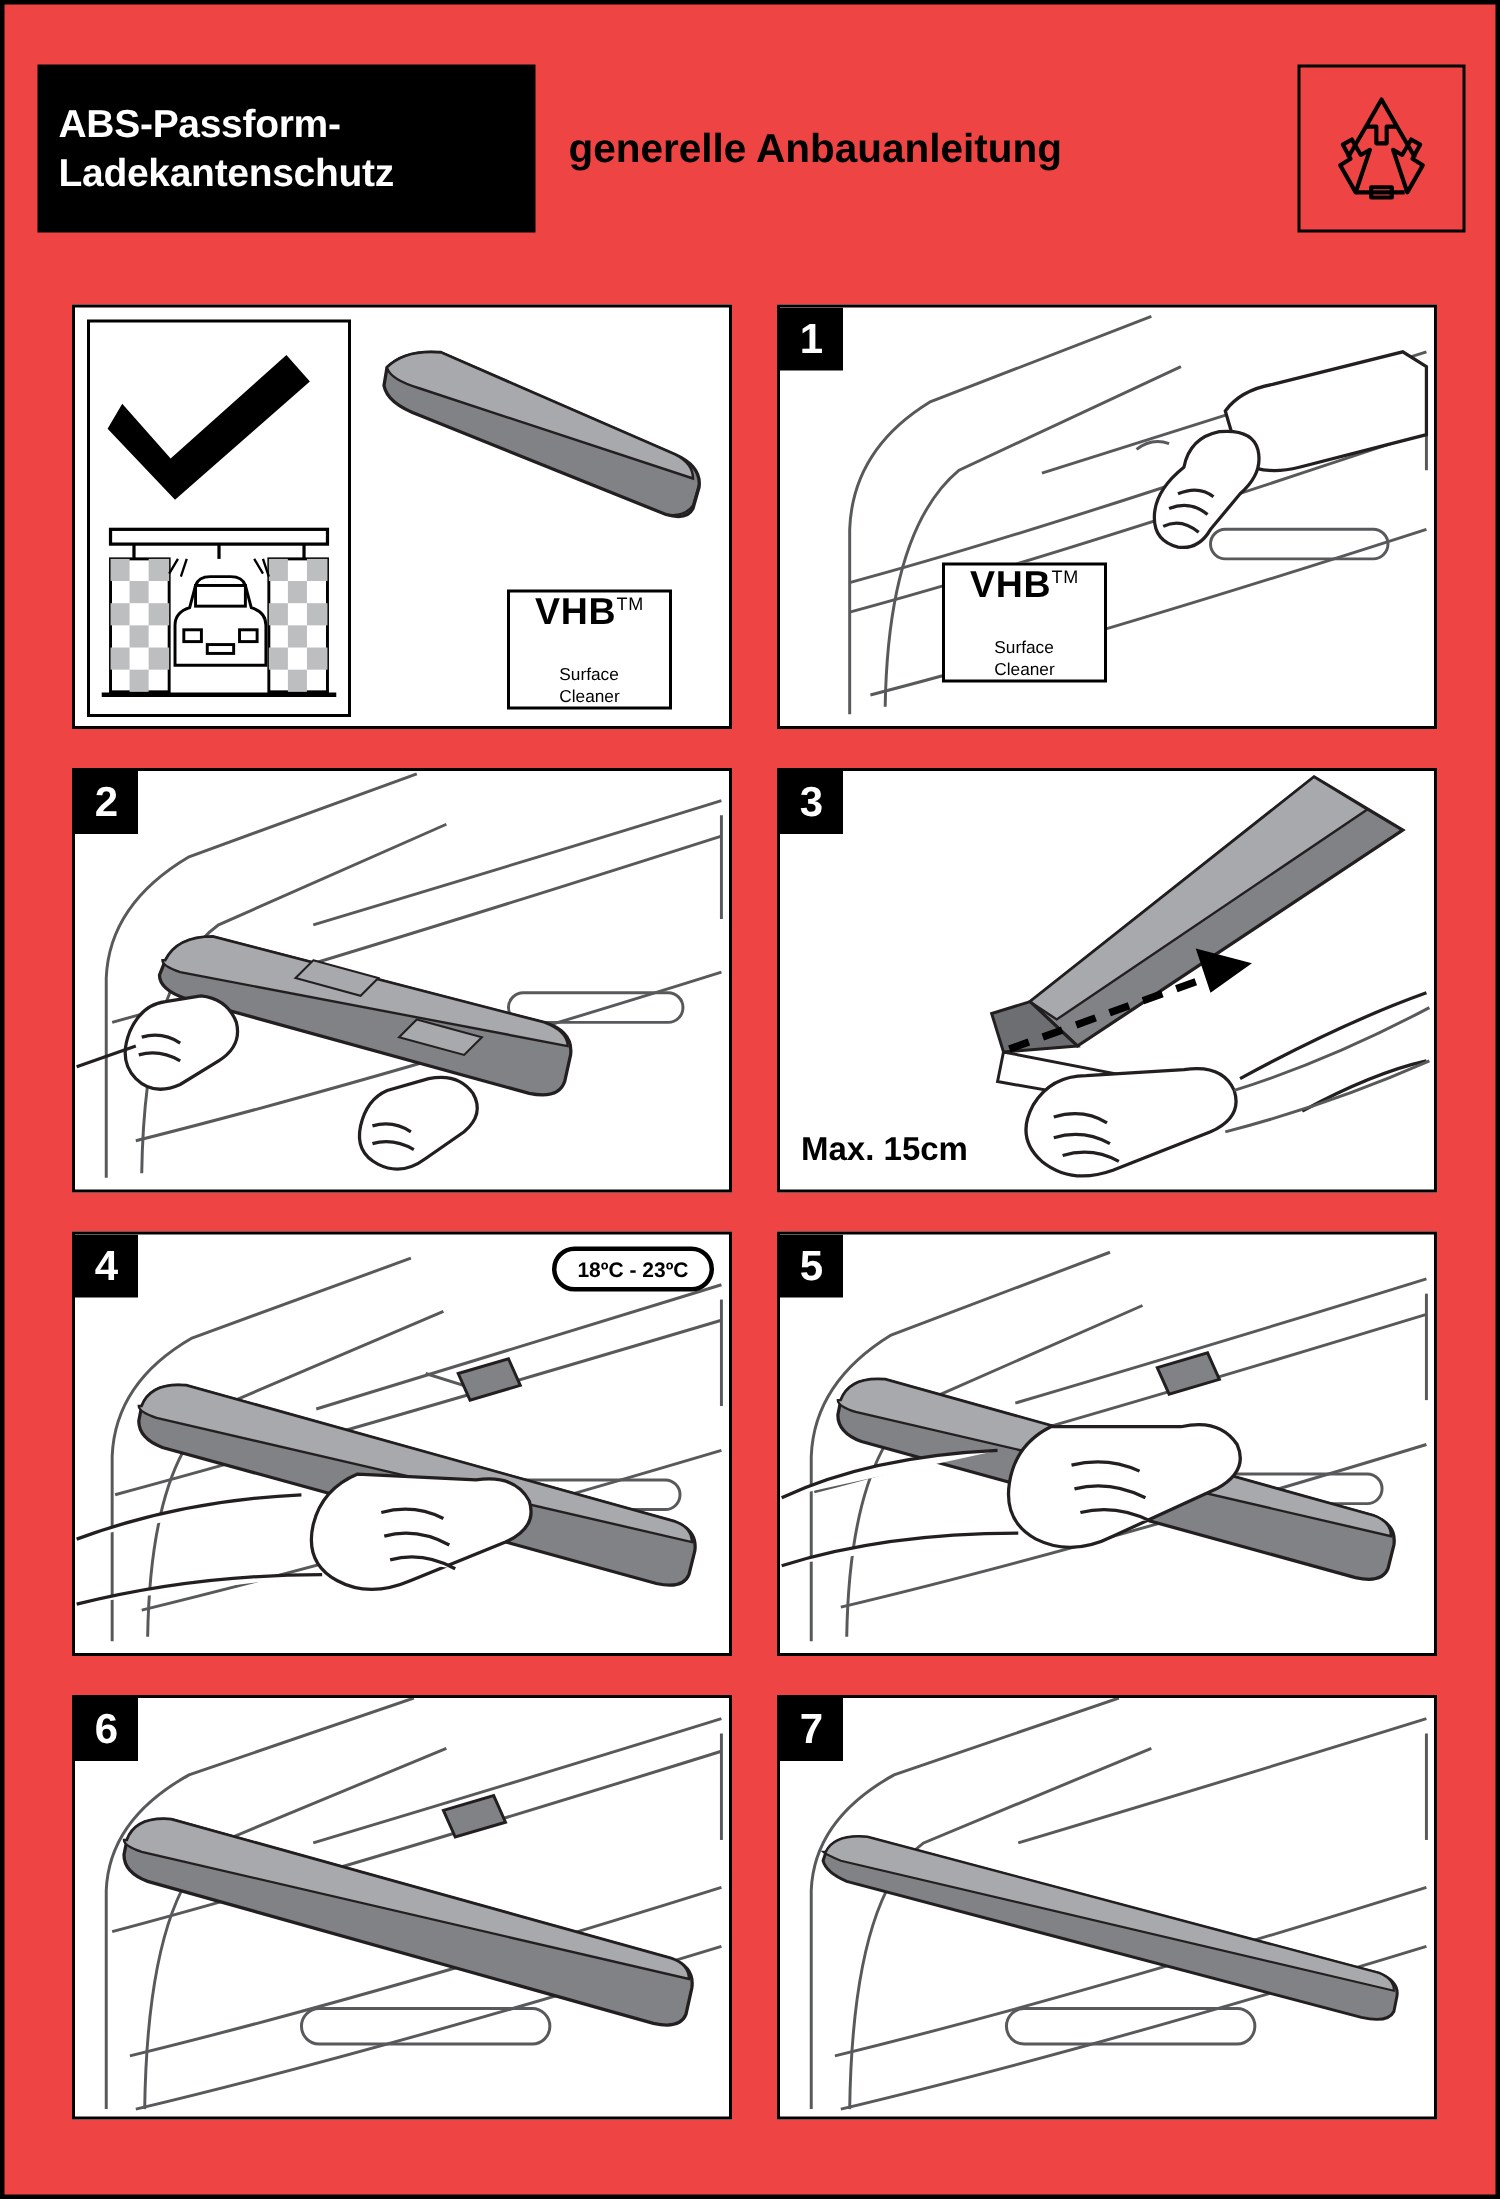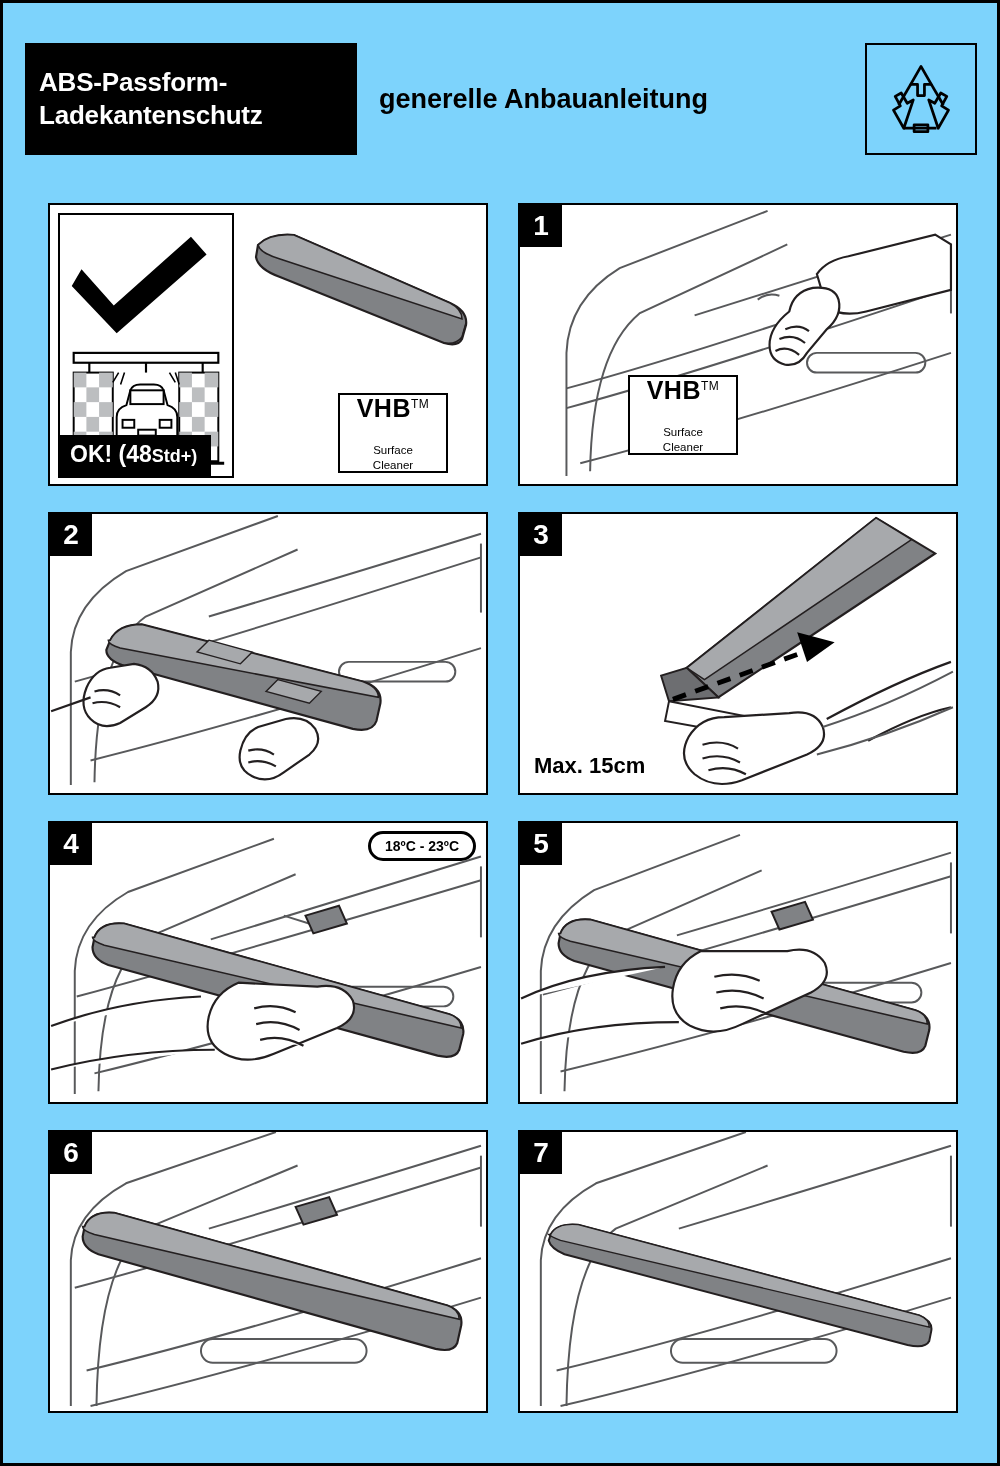--- a/index.html
+++ b/index.html
@@ -15,21 +15,21 @@
     position: relative;
     overflow: hidden;
   }
   .page {
     position: absolute;
     left: 0; top: 0;
     width: 1000px;
     height: 1466px;
     border: 3px solid #000;
     box-sizing: border-box;
-    background: #7dd3fc;
+    background: #ef4444;
   }
   
   .header {
     position: absolute;
     left: 22px;
     top: 40px;
     width: 952px;
     height: 112px;
     display: flex;
     align-items: stretch;
@@ -118,21 +118,20 @@
   }
   .vhb-main {
     font-size: 25px;
     font-weight: bold;
     letter-spacing: 0.5px;
   }
   .vhb-tm { font-size: 12px; vertical-align: super; font-weight: normal; }
   .vhb-sub {
     font-size: 11.5px;
     line-height: 1.25;
-    text-align: center;
     margin-top: 20px;
   }
   
   .ok-badge {
     position: absolute;
     left: 0;
     bottom: 0;
     background: #000;
     color: #fff;
     padding: 6px 14px 8px 10px;
@@ -247,23 +246,20 @@
               <rect x="64" y="208" width="12" height="8"></rect>
               <rect x="102" y="208" width="12" height="8"></rect>
               <rect x="80" y="218" width="18" height="6"></rect>
             </g>
 
             <g stroke="#000" stroke-width="1.6" fill="none">
               <path d="M60 160 l-6 10 M66 160 l-4 12 M112 160 l6 10 M118 160 l4 12"></path>
             </g>
             <line x1="8" y1="252" x2="168" y2="252" stroke="#000" stroke-width="3"></line>
           </svg>
-          <div class="ok-badge">
-            <span>OK! (48</span><span class="small">Std+)</span>
-          </div>
         </div>
 
         <svg style="position:absolute; left:190px; top:10px; width:244px; height:180px;" viewBox="0 0 244 180">
           <path d="M18 30 Q30 18 54 20 L210 88 Q228 96 226 110 L222 124 Q218 132 204 128 L40 62 Q18 54 16 42 Z" fill="#808285" stroke="#231f20" stroke-width="2.2"></path>
           <path d="M18 30 Q30 18 54 20 L210 88 Q222 94 222 104 L40 44 Q20 38 18 30 Z" fill="#a7a9ac" stroke="#231f20" stroke-width="1.6"></path>
           <path d="M204 128 Q216 130 222 122 L226 108" fill="none" stroke="#231f20" stroke-width="1.6"></path>
         </svg>
 
         <div class="vhb-box" style="left:288px; top:188px; width:110px; height:80px;">
           <div class="vhb-main"><span>VHB</span><span class="vhb-tm">TM</span></div>

